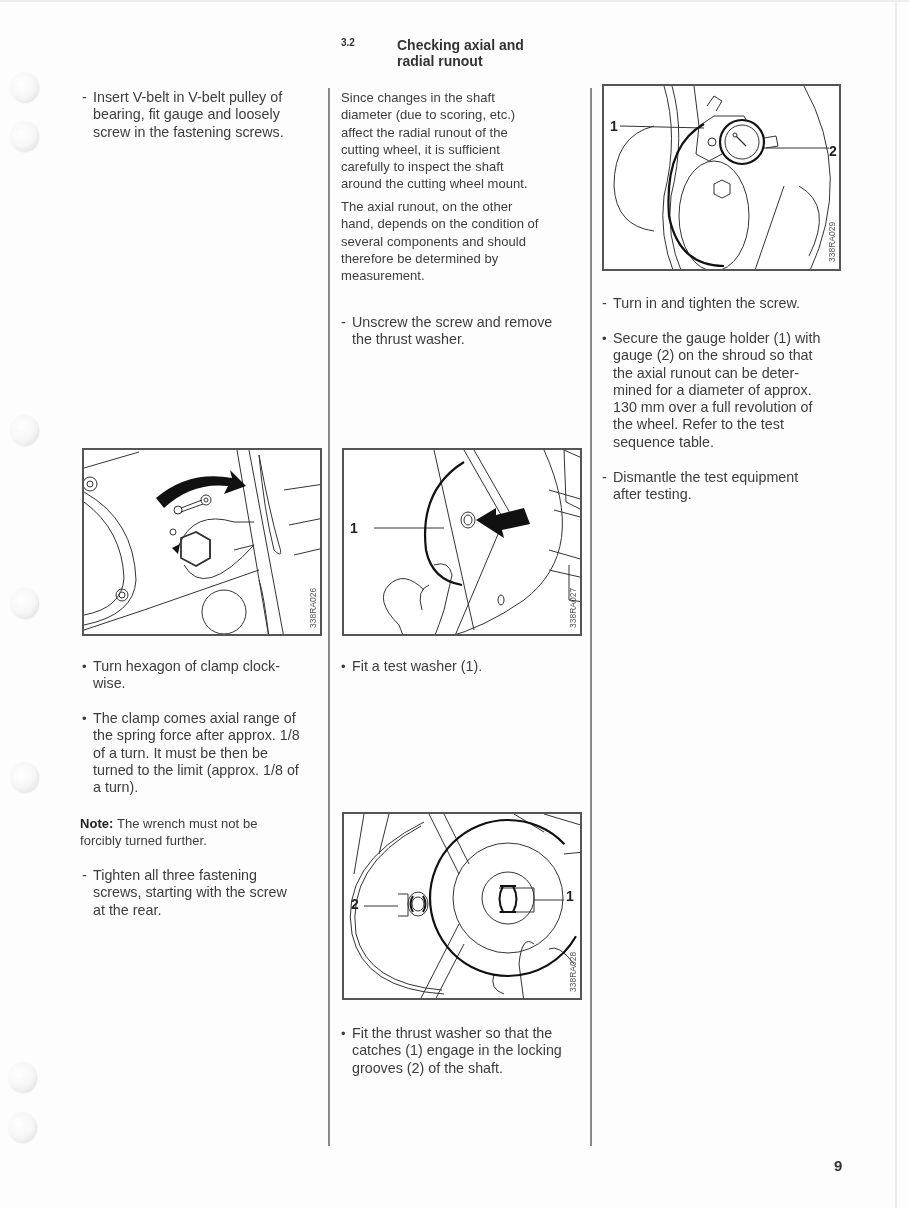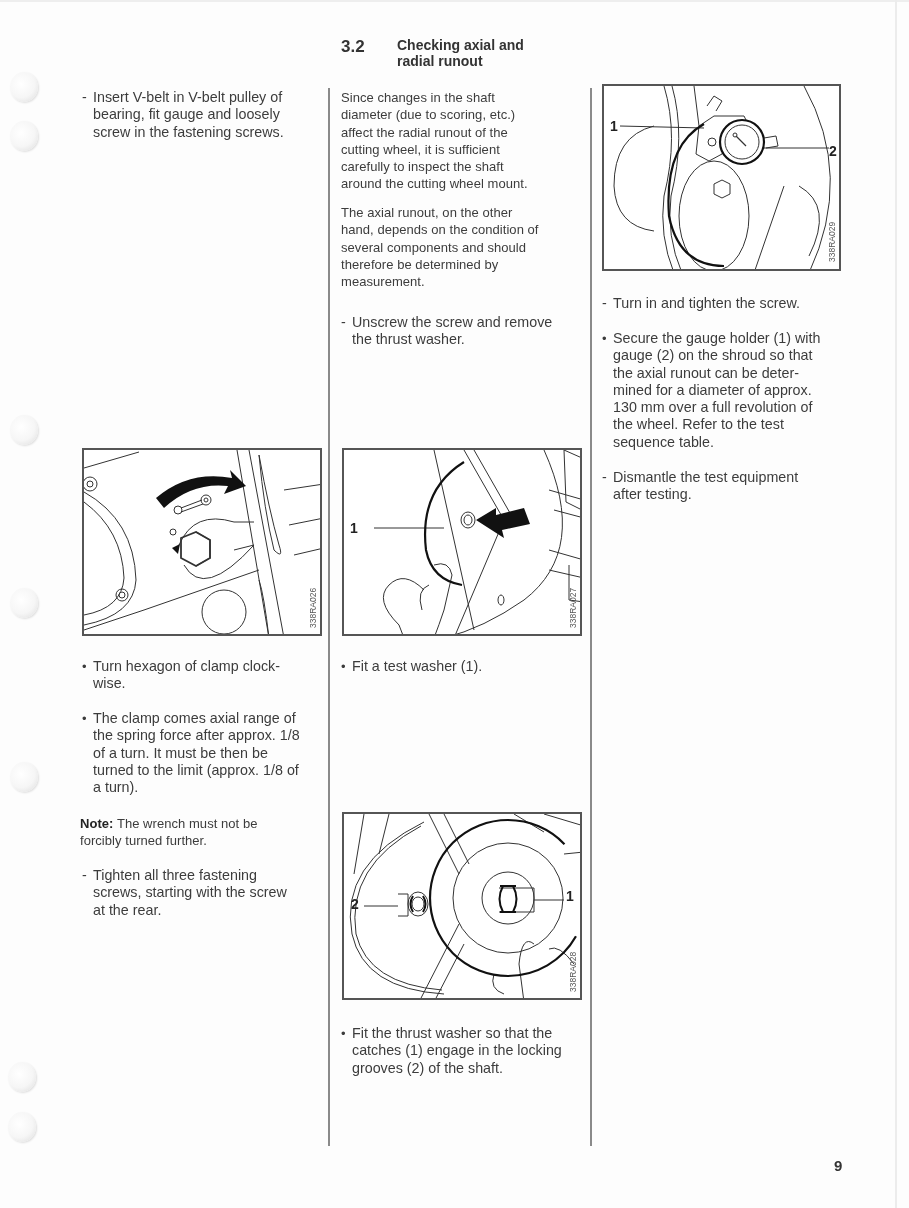--- a/index.html
+++ b/index.html
@@ -15,21 +15,21 @@
   .top-edge { position: absolute; left: 0; top: 0; width: 909px; height: 2px; background: #eeeeee; }
 
   .col-divider { position: absolute; width: 2px; background: #8a8a8a; }
 
   .text-block { position: absolute; font-size: 13px; line-height: 17.3px; color: #3c3c3c; letter-spacing: 0.05px; }
   .dash-item { position: absolute; font-size: 14.3px; line-height: 17.3px; color: #3c3c3c; padding-left: 11px; }
   .dash-item .mark { position: absolute; left: 0; top: 0; }
   .bullet-item { position: absolute; font-size: 14.3px; line-height: 17.3px; color: #3c3c3c; padding-left: 11px; }
   .bullet-item .mark { position: absolute; left: 0; top: 0; font-size: 13px; }
 
-  .section-num { position: absolute; left: 341px; top: 37px; font-size: 17px; font-weight: bold; color: #333; }
+  .section-num { position: absolute; left: 341px; top: 37px; font-size: 10px; font-weight: bold; color: #333; }
   .section-title { position: absolute; left: 397px; top: 37px; font-size: 14px; line-height: 16px; font-weight: bold; color: #333; width: 180px; }
 
   .figure { position: absolute; border: 2px solid #555; background: #fff; overflow: hidden; }
   .figure svg { position: absolute; left: 0; top: 0; }
   .fig-code { position: absolute; font-size: 8.5px; color: #555; transform: rotate(-90deg); transform-origin: left top; white-space: nowrap; }
   .callout { position: absolute; font-size: 14px; font-weight: bold; color: #222; }
 
   .note-label { font-weight: bold; color: #222; }
   .page-number { position: absolute; left: 834px; top: 1157px; font-size: 15px; font-weight: bold; color: #333; }
 </style>
@@ -126,21 +126,21 @@
 
 <div class="text-block" style="left:341px;top:89px;width:240px;">
   <div>Since changes in the shaft</div>
   <div>diameter (due to scoring, etc.)</div>
   <div>affect the radial runout of the</div>
   <div>cutting wheel, it is sufficient</div>
   <div>carefully to inspect the shaft</div>
   <div>around the cutting wheel mount.</div>
 </div>
 
-<div class="text-block" style="left:341px;top:204px;width:245px;">
+<div class="text-block" style="left:341px;top:198px;width:245px;">
   <div>The axial runout, on the other</div>
   <div>hand, depends on the condition of</div>
   <div>several components and should</div>
   <div>therefore be determined by</div>
   <div>measurement.</div>
 </div>
 
 <div class="dash-item" style="left:341px;top:314px;width:240px;">
   <span class="mark">-</span>
   <div>Unscrew the screw and remove</div>

